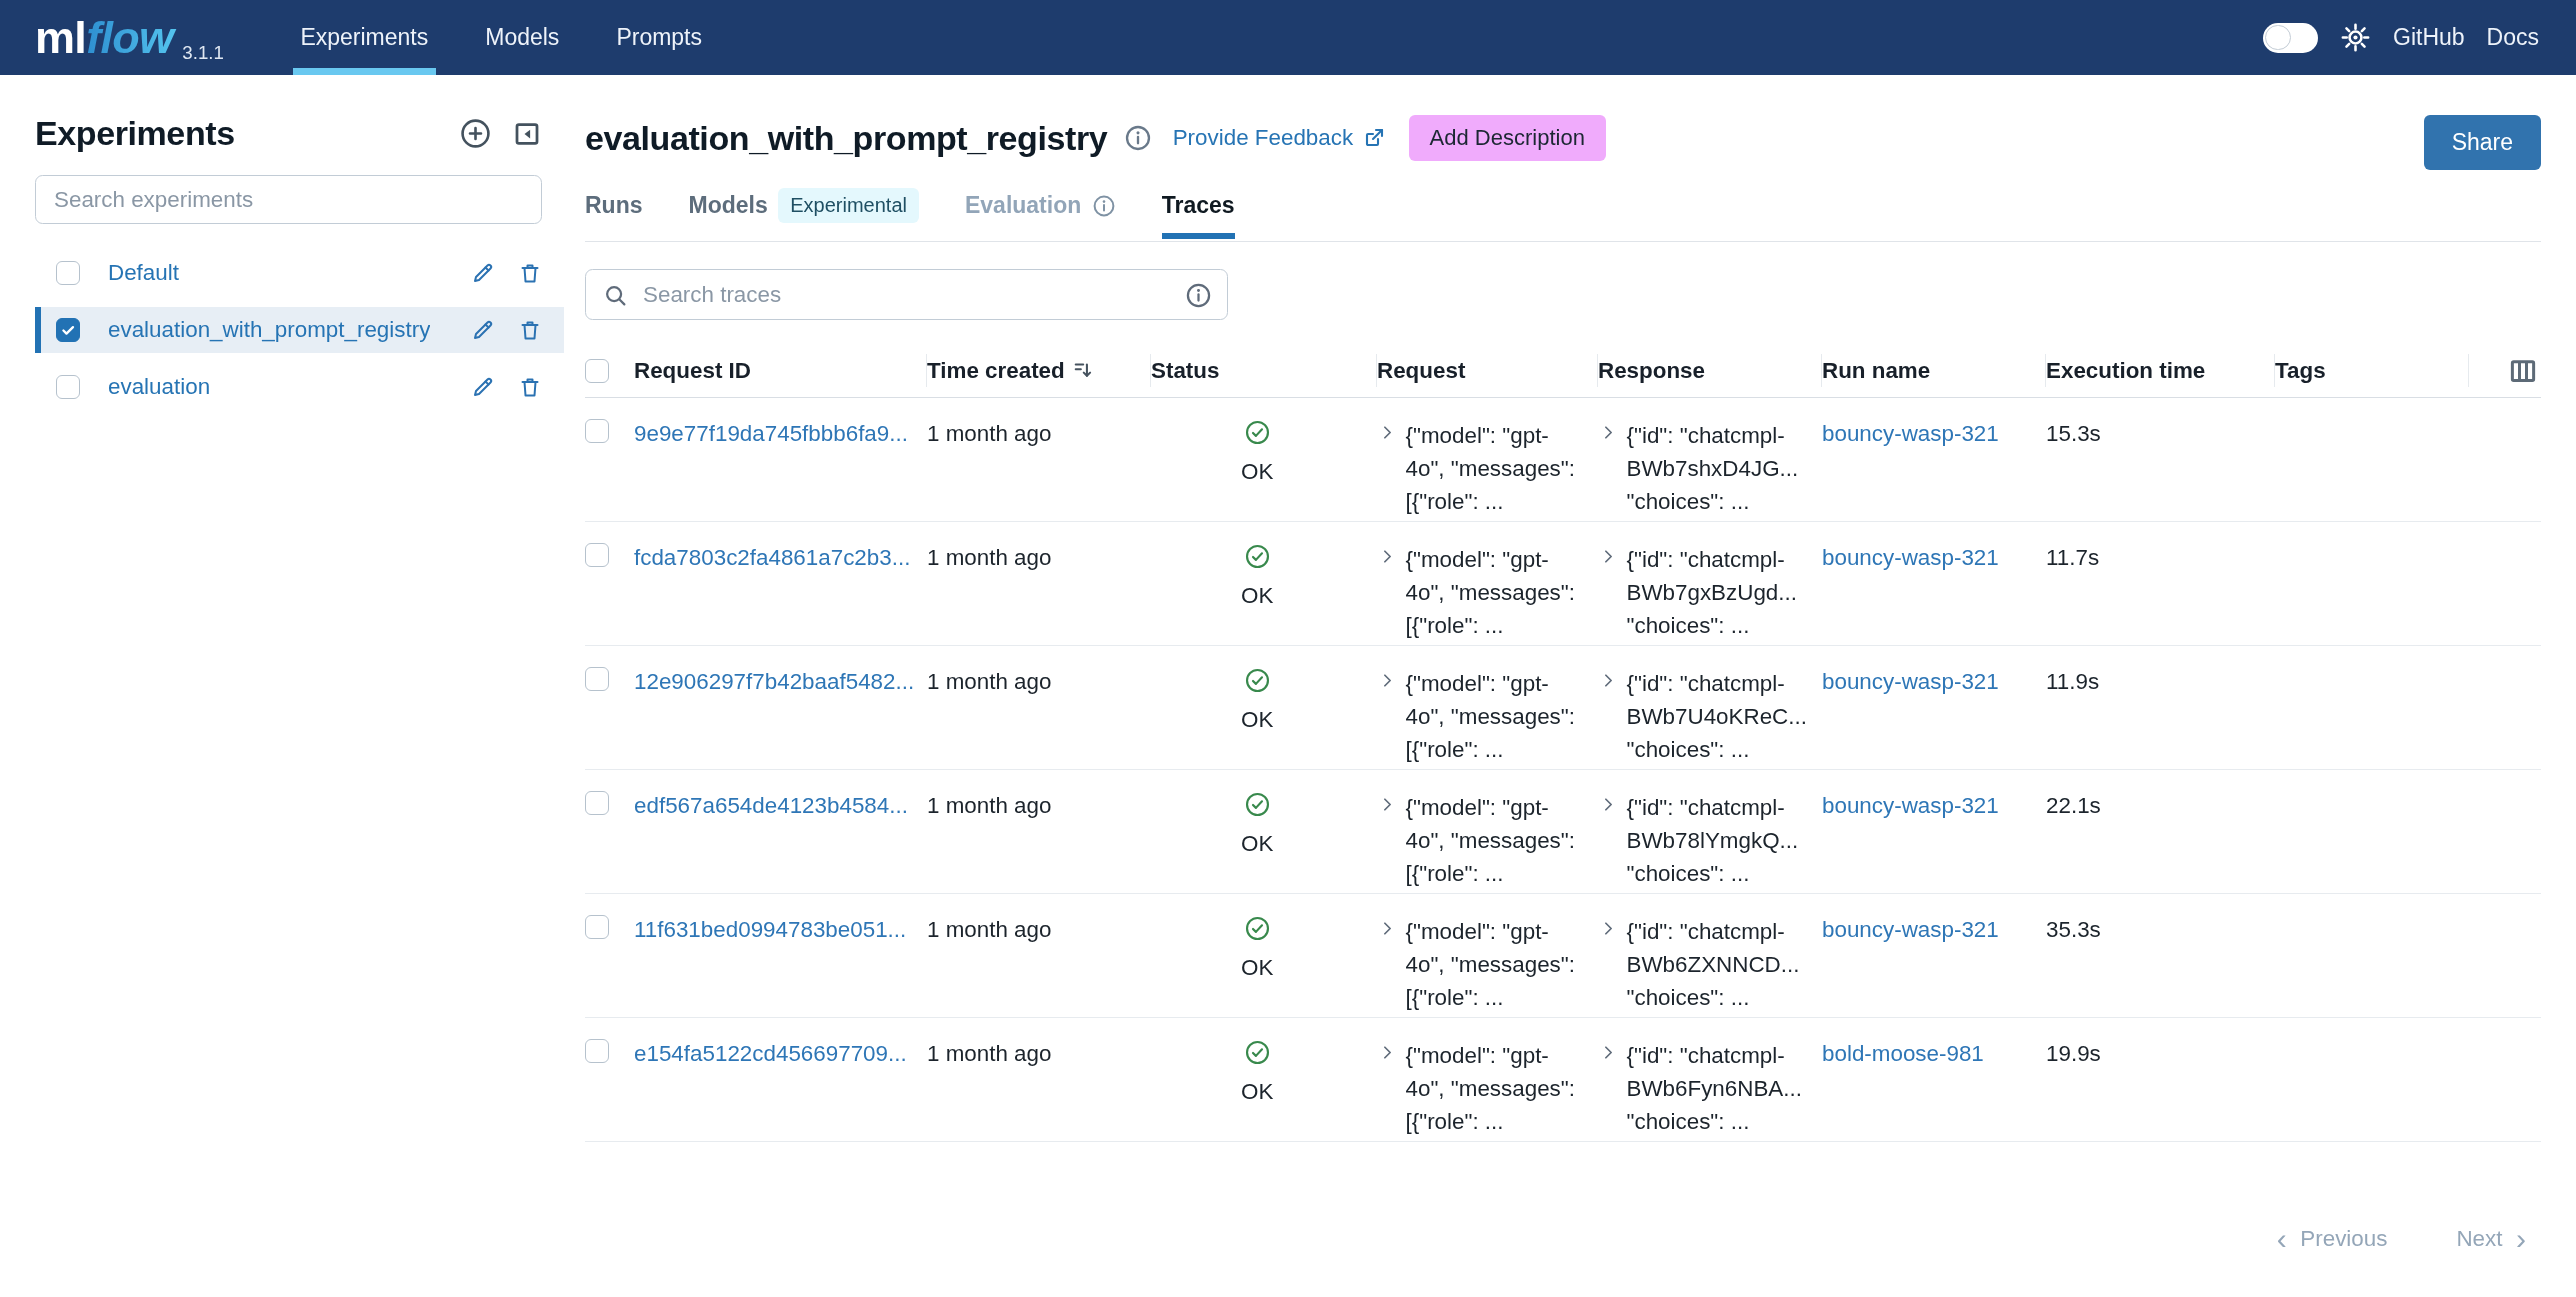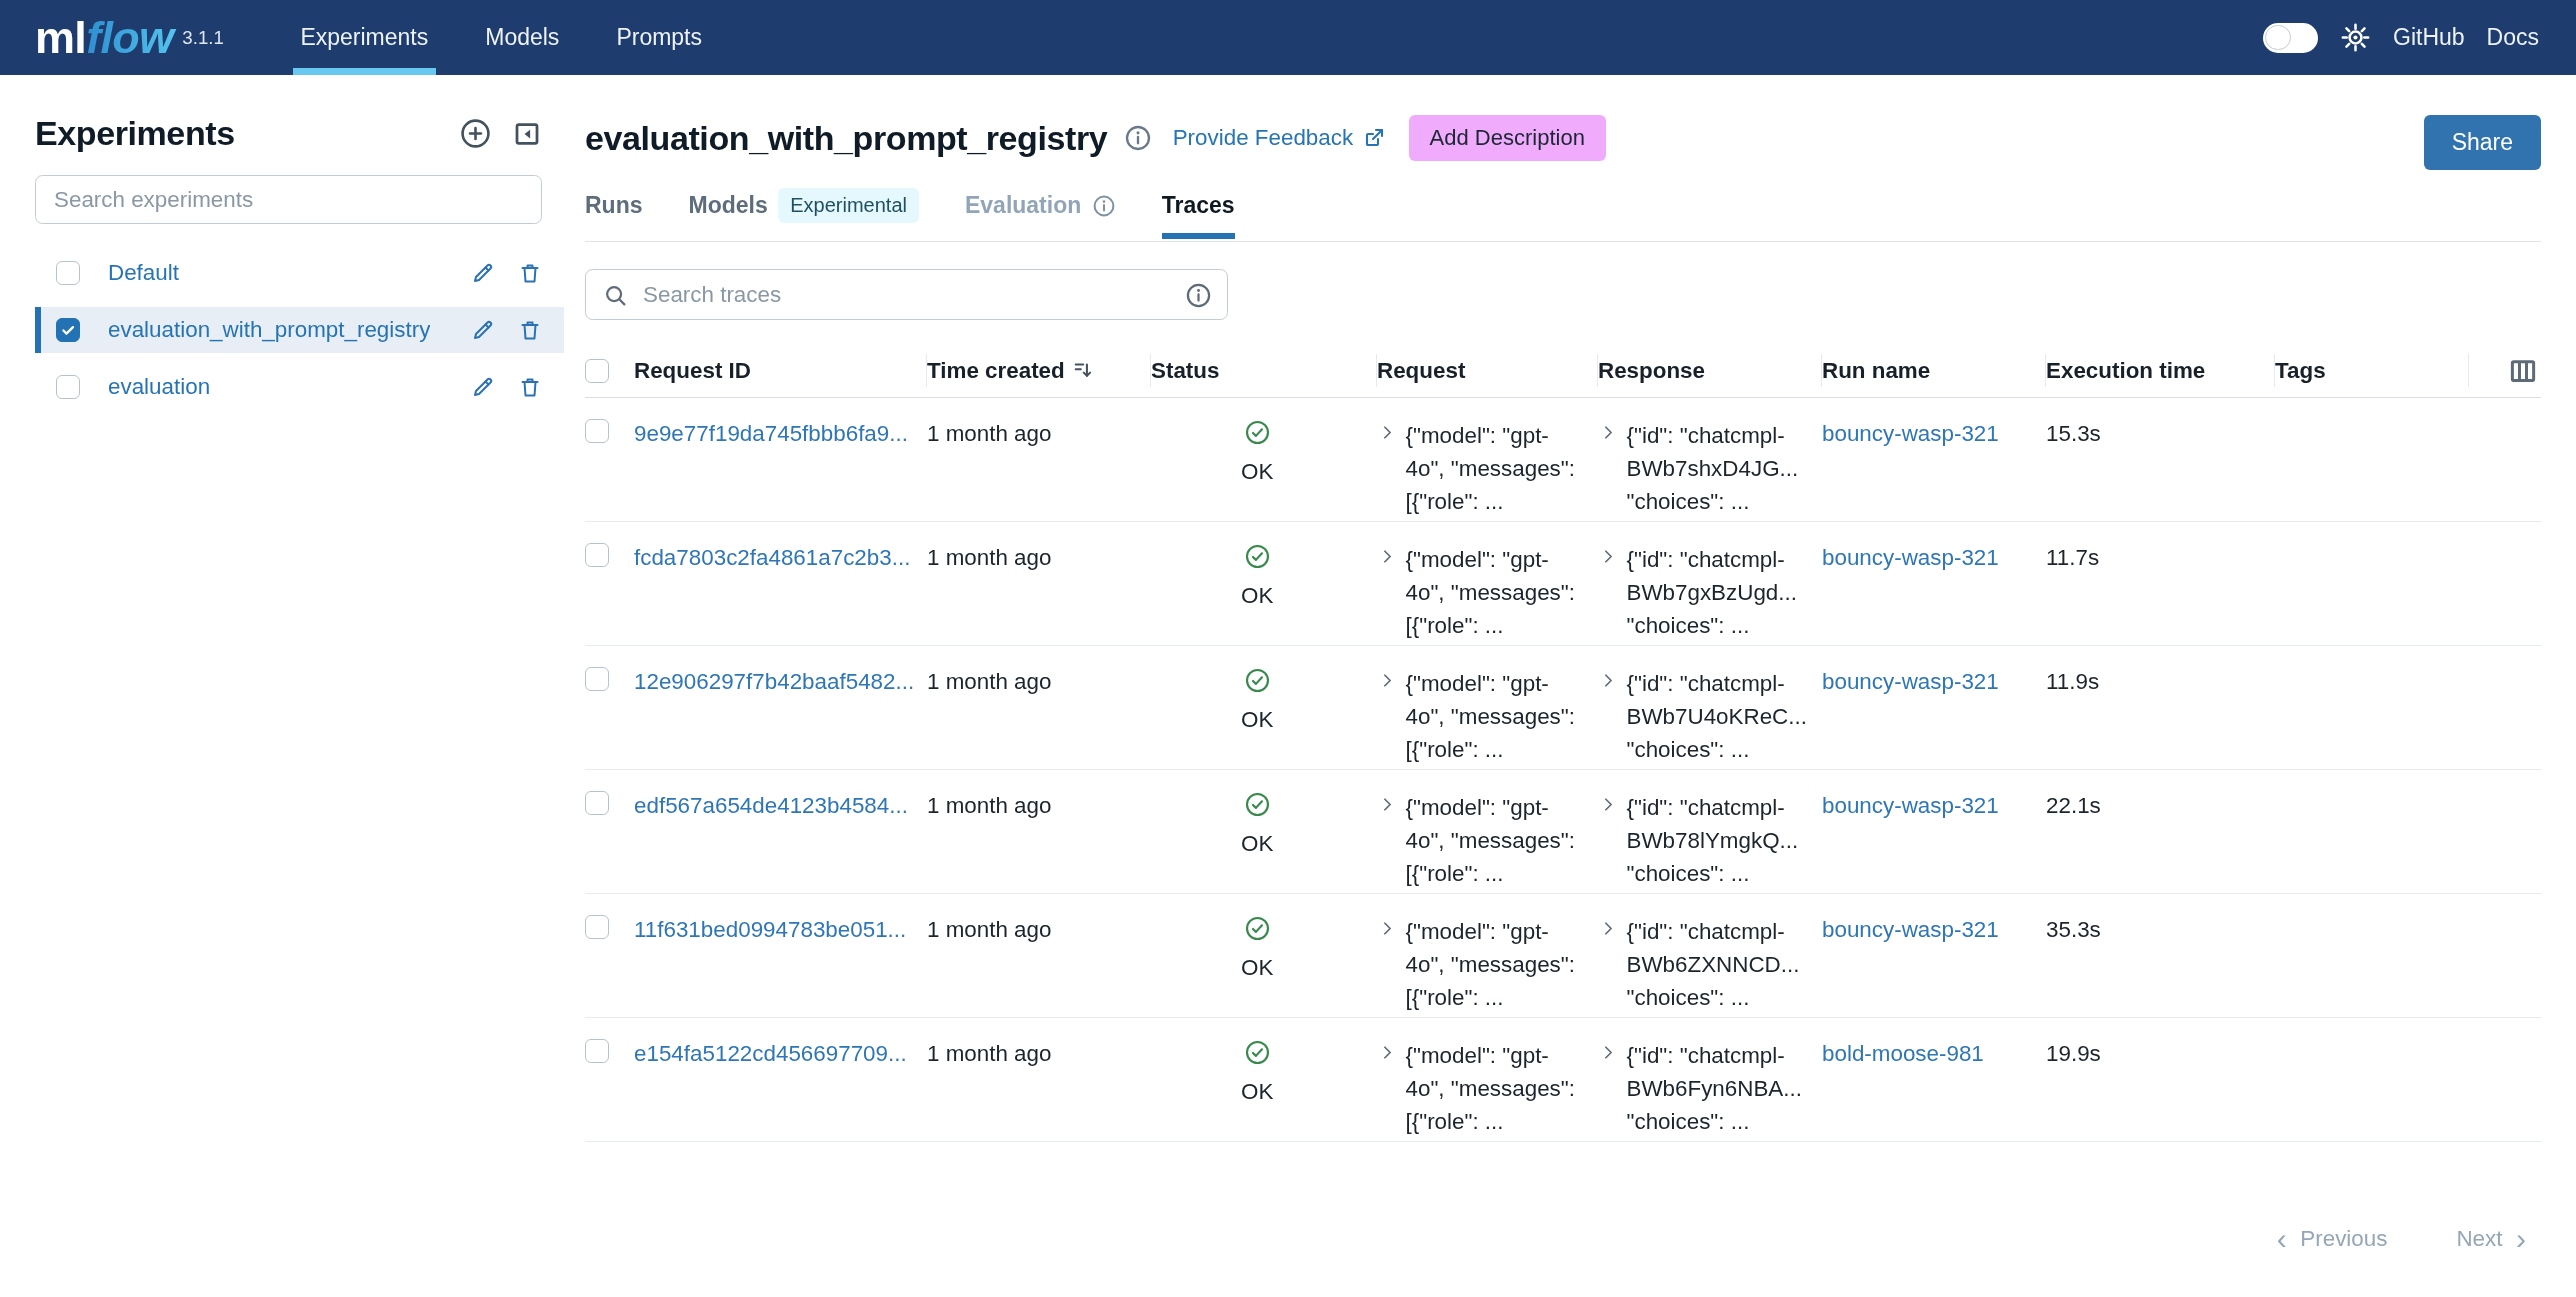--- a/index.html
+++ b/index.html
@@ -1,21 +1,21 @@
 <!DOCTYPE html>
 <html style="font-size:12px"><head>
 <meta charset="utf-8">
 <style>
   * { box-sizing: border-box; margin: 0; padding: 0; }
   html, body { width: 2576px; height: 1298px; overflow: hidden; background: #fff;
     font-family: "Liberation Sans", "DejaVu Sans", sans-serif; color: #17222c; }
 
   
   .navbar { height: 75px; background: #1e3c6d; display: flex; align-items: center; padding: 0 37px 0 35px; }
-  .logo { display: flex; align-items: center; }
+  .logo { display: flex; align-items: flex-end; }
   .logo-ml { color: #ffffff; font-size: 45px; font-weight: 700; letter-spacing: -0.7px; }
   .logo-flow { font-size: 45px; font-weight: 700; font-style: italic; letter-spacing: -0.7px;
     background: linear-gradient(90deg, #2e8fd0, #55c5ef); -webkit-background-clip: text; background-clip: text; color: transparent; padding-right: 4.5px; }
   .logo-ver { color: #dfe7f2; font-size: 18.7px; margin-left: 4.5px; }
   .nav-tabs { display: flex; margin-left: 69px; height: 100%; }
   .nav-tab { position: relative; display: flex; align-items: center; padding: 0 7.5px; margin-right: 42px;
     color: #eef3fa; font-size: 23px; font-weight: 500; cursor: pointer; }
   .nav-tab.active::after { content: ""; position: absolute; left: 0; right: 0; bottom: 0; height: 6.7px; background: #69c8f0; }
   .nav-right { margin-left: auto; display: flex; align-items: center; gap: 22px; }
   .toggle { width: 55px; height: 30px; border-radius: 15px; background: #ffffff; position: relative; cursor: pointer; }

